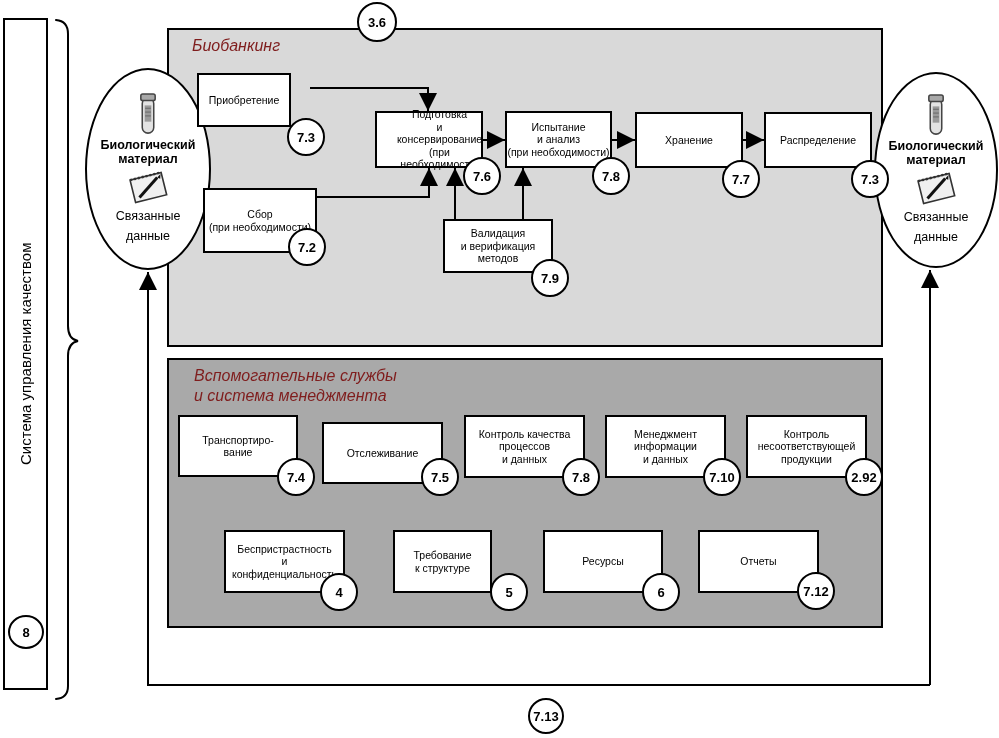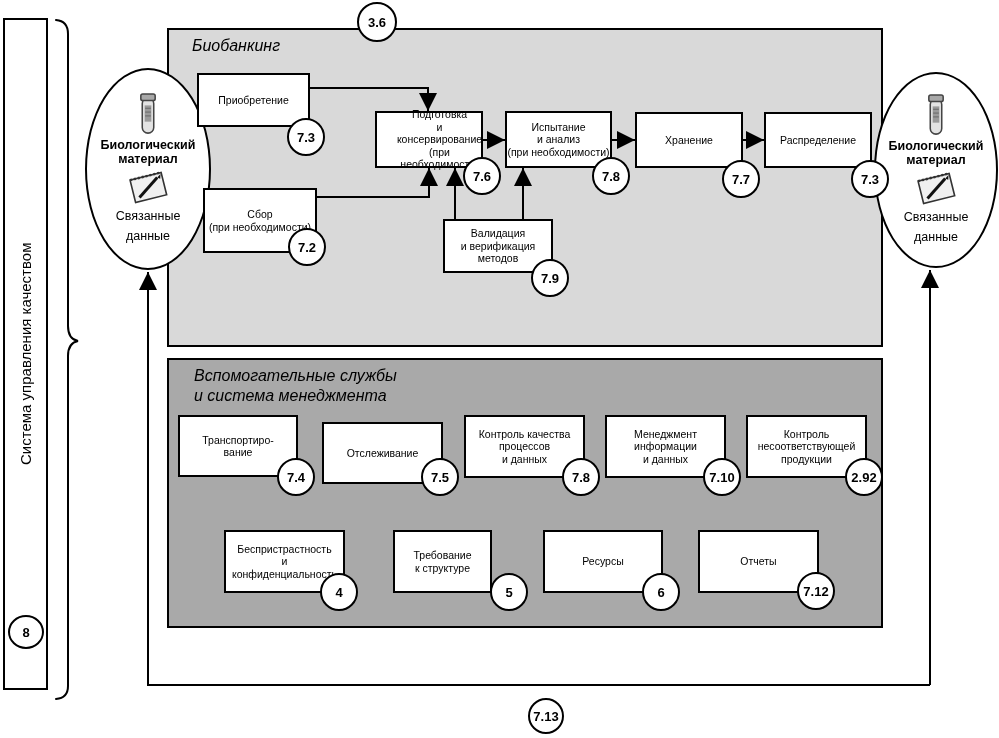--- a/index.html
+++ b/index.html
@@ -1,21 +1,21 @@
 <!DOCTYPE html>
 <html><head>
 <meta charset="utf-8">
 <style>
   html,body{margin:0;padding:0;background:#fff;}
   .canvas{position:relative;width:999px;height:738px;background:#fff;overflow:hidden;
           font-family:"Liberation Sans",sans-serif;color:#000;}
   
   .area{position:absolute;box-sizing:border-box;border:2px solid #000;z-index:1;}
   .area-title{position:absolute;font-style:italic;font-size:16px;line-height:20px;
-              white-space:pre-line;color:#000000;z-index:2;}
+              white-space:pre-line;color:#7f1d1d;z-index:2;}
   
   .node{position:absolute;box-sizing:border-box;background:#fff;border:2.5px solid #000;
         display:flex;align-items:center;justify-content:center;text-align:center;
         font-size:10.5px;line-height:12.5px;white-space:pre-line;z-index:4;}
   
   .numc{position:absolute;box-sizing:border-box;width:38px;height:38px;border-radius:50%;
         background:#fff;border:2.5px solid #000;display:flex;align-items:center;
         justify-content:center;font-weight:bold;font-size:13px;z-index:5;}
   
   .ellipse{position:absolute;box-sizing:border-box;background:#fff;border:2.5px solid #000;
@@ -112,21 +112,21 @@
       <path d="M483,140 H505" marker-end="url(#arr)"></path>
       <path d="M612,140 H635" marker-end="url(#arr)"></path>
       <path d="M743,140 H764" marker-end="url(#arr)"></path>
       <path d="M930,685 H148 V272" marker-end="url(#arr)"></path>
       <path d="M930,685 V270" marker-end="url(#arr)"></path>
     </g>
   </svg>
 
   <div class="numc" style="left:357px;top:2px;width:40px;height:40px;">3.6</div>
 
-  <div class="node" style="left:197px;top:73px;width:113px;height:54px;">
+  <div class="node" style="left:197px;top:73px;width:94px;height:54px;">
     <span>Приобретение</span></div>
   <div class="numc" style="left:287px;top:118px;">7.3</div>
 
   <div class="node" style="left:203px;top:188px;width:114px;height:65px;">
     <span>Сбор
 (при необходимости)</span></div>
   <div class="numc" style="left:288px;top:228px;">7.2</div>
 
   <div class="node" style="left:375px;top:111px;width:108px;height:57px;padding-left:21px;">
     <span>Подготовка

